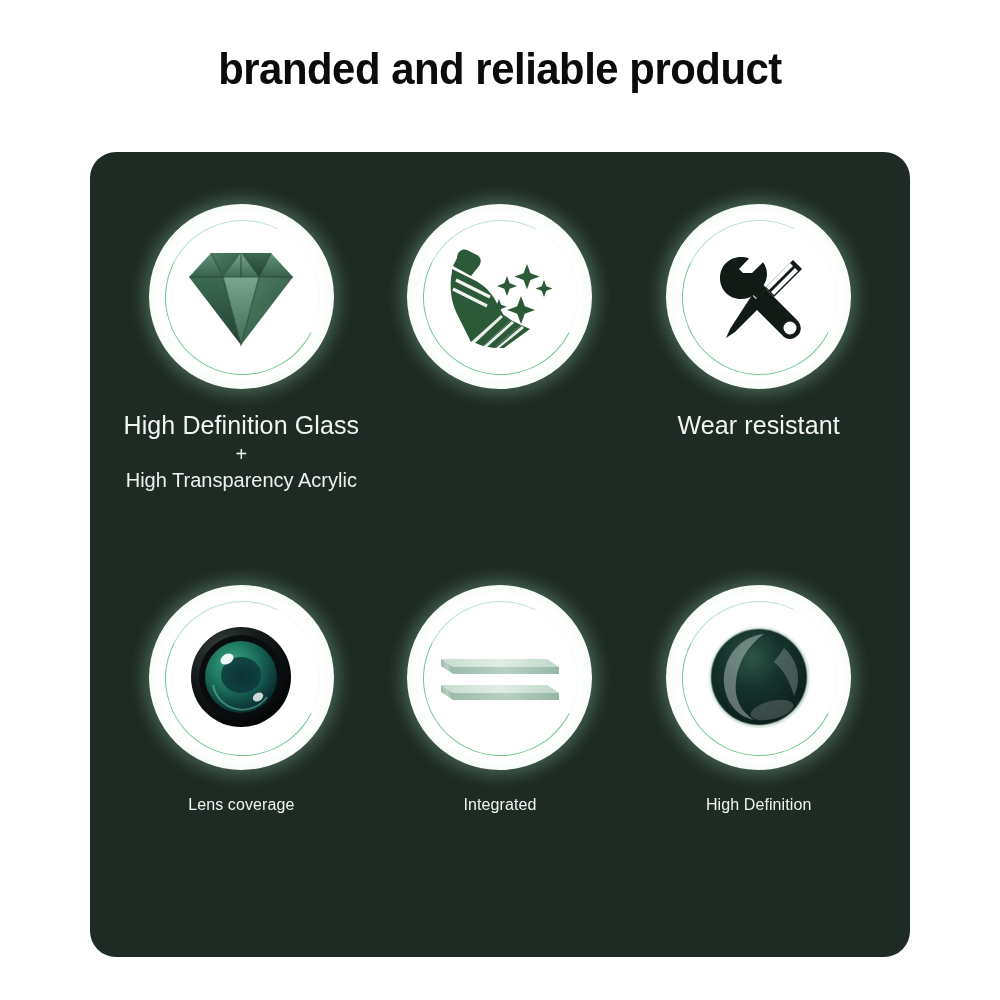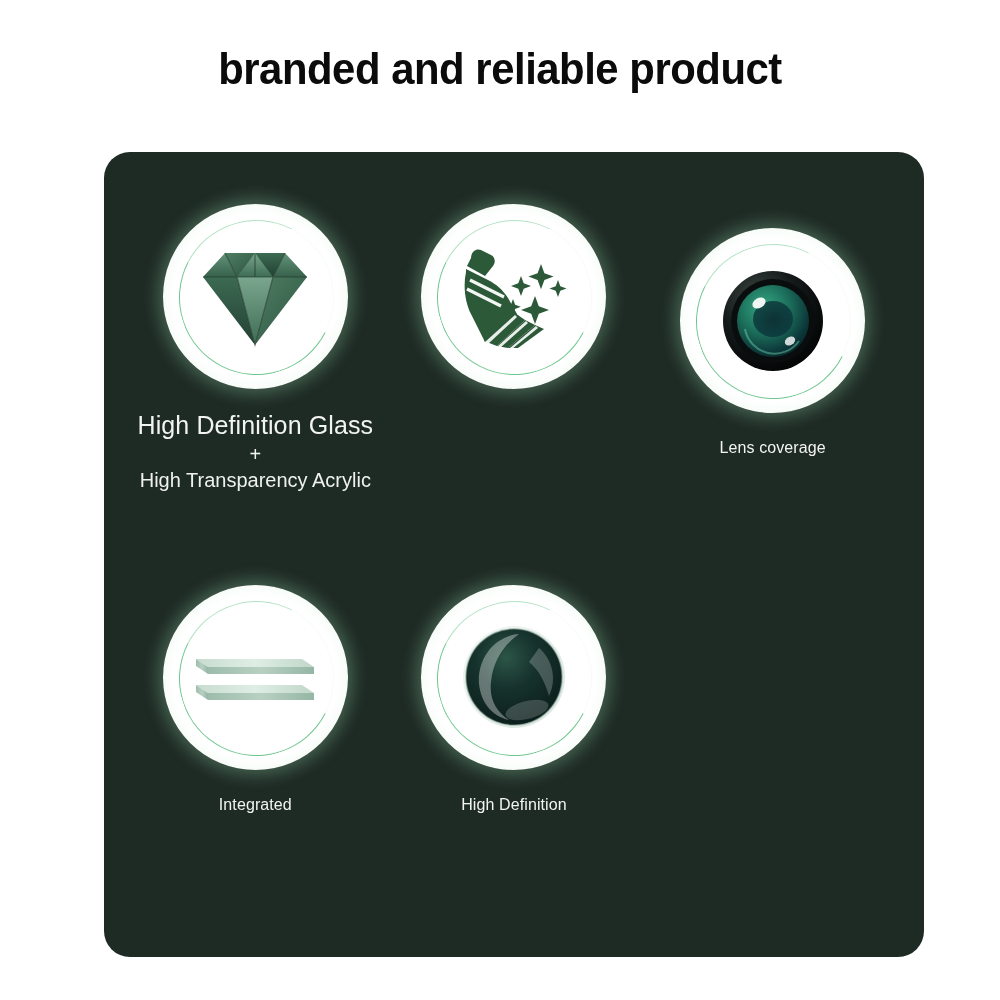--- a/index.html
+++ b/index.html
@@ -26,21 +26,21 @@
     line-height: 1.1;
     letter-spacing: -0.5px;
     color: #0b0b0b;
     font-family: "Liberation Sans Narrow", "Liberation Sans", sans-serif;
     transform: scaleX(0.93);
   }
 
   
   .panel {
     position: absolute;
-    left: 104px; top: 152px;
+    left: 90px; top: 152px;
     width: 820px; height: 805px;
     background: #1e2a24;
     border-radius: 26px;
   }
 
   .grid {
     position: absolute;
     inset: 0;
     display: grid;
     grid-template-columns: repeat(3, 1fr);
@@ -201,20 +201,45 @@
               <path d="M86,22 l3.4,9.2 9.2,3.4 -9.2,3.4 -3.4,9.2 -3.4,-9.2 -9.2,-3.4 9.2,-3.4 Z"></path>
               <path d="M66,34 l2.7,7.3 7.3,2.7 -7.3,2.7 -2.7,7.3 -2.7,-7.3 -7.3,-2.7 7.3,-2.7 Z"></path>
               <path d="M103,38 l2.3,6.2 6.2,2.3 -6.2,2.3 -2.3,6.2 -2.3,-6.2 -6.2,-2.3 6.2,-2.3 Z"></path>
               <path d="M80,54 l3.8,10.2 10.2,3.8 -10.2,3.8 -3.8,10.2 -3.8,-10.2 -10.2,-3.8 10.2,-3.8 Z"></path>
               <path d="M58,57 l2.1,5.7 5.7,2.1 -5.7,2.1 -2.1,5.7 -2.1,-5.7 -5.7,-2.1 5.7,-2.1 Z"></path>
             </g>
           </svg>
         </div>
       </div>
 
+      <div class="cell">
+        <div class="badge">
+          <svg width="108" height="108" viewBox="0 0 108 108">
+            <g fill="#111a14">
+
+              <path d="M36,14 C24,14 15,23 15,35 C15,47 24,56 36,56 C41,56 45,54.6 48.6,52.2
+                       L52,55.6 L62,45.6 L58.6,42.2 C60.9,38.7 62,34.9 62,31
+                       C62,26.5 60.5,22.4 58,19.2 L47,30 L38,30 L34,26 L44,15.4
+                       C41.5,14.5 38.8,14 36,14 Z"></path>
+
+              <path d="M47,52 L57,62 L30,89 L21,95 L25,86 Z"></path>
+
+              <path d="M88,17 L97,26 L69,54 L60,45 Z"></path>
+              <g fill="#ffffff">
+                <path d="M85,20 L88,23 L64,47 L61,44 Z"></path>
+                <path d="M90,25 L93,28 L69,52 L66,49 Z"></path>
+              </g>
+
+              <path d="M61,46 L70,55 L92,77 C97,82 97,89 92,93 C88,97 81,97 77,92 L55,70 L46,61 Z"></path>
+            </g>
+            <circle cx="85" cy="85" r="6.5" fill="#ffffff"></circle>
+          </svg>
+        </div>
+        <div class="label">Wear resistant</div>
+      </div>
 
       <div class="cell row2">
         <div class="badge">
           <svg width="104" height="104" viewBox="0 0 104 104">
             <defs>
               <radialGradient id="lensBody" cx="35%" cy="28%" r="85%">
                 <stop offset="0" stop-color="#3d4a44"></stop>
                 <stop offset="45%" stop-color="#14191a"></stop>
                 <stop offset="100%" stop-color="#000000"></stop>
               </radialGradient>

